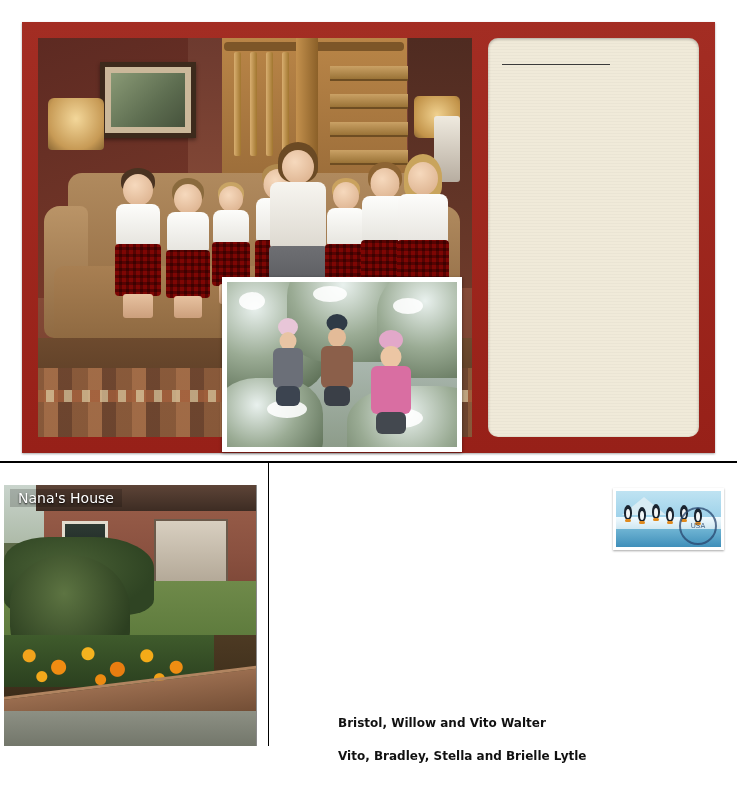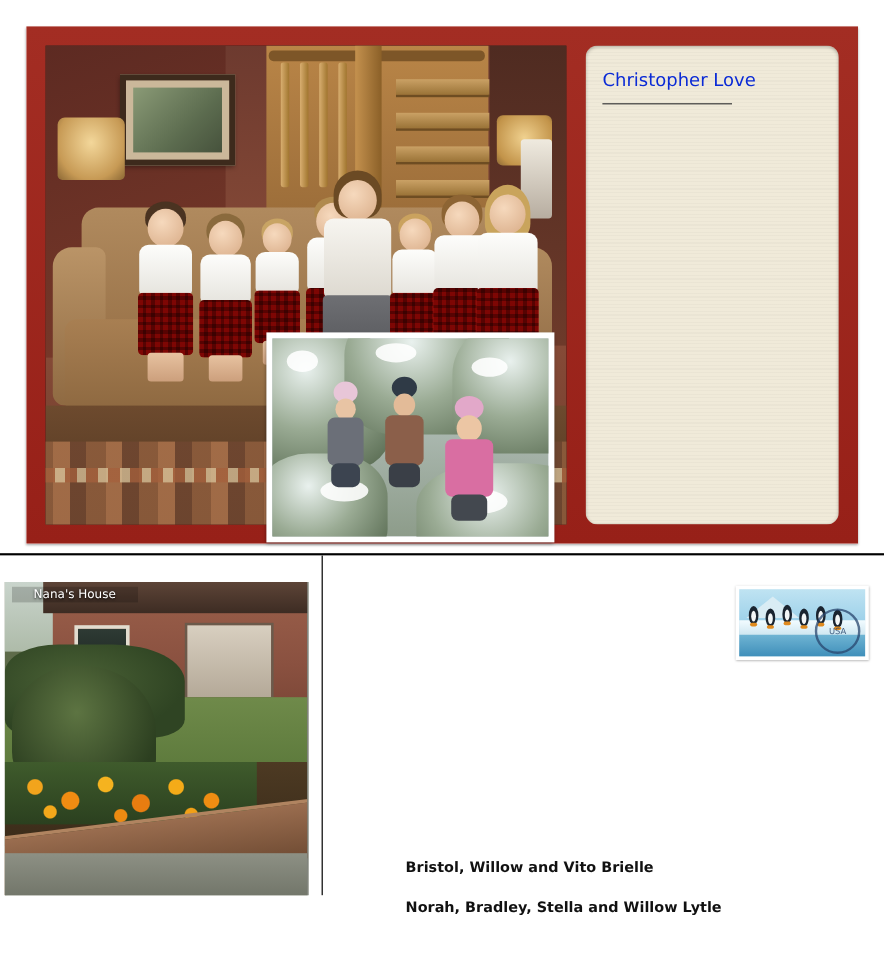--- a/index.html
+++ b/index.html
@@ -357,25 +357,25 @@
     border-top: 3px solid #b08460;
   }
   .nh-path {
     left: 0; top: 226px; width: 252px; height: 40px;
     background: linear-gradient(180deg,#8d9084 0%, #6f7367 100%);
   }
   #nana-label {
     position: absolute;
     left: 6px; top: 4px;
     color: #ffffff;
-    font-size: 10px;
+    font-size: 14px;
     font-family: "DejaVu Sans", sans-serif;
     text-shadow: 0 1px 2px rgba(0,0,0,0.9);
     background: rgba(0,0,0,0.18);
-    padding: 1px 18px;
+    padding: 1px 8px;
   }
 
   
   #stamp {
     position: absolute;
     left: 613px; top: 25px;
     width: 111px; height: 62px;
     background: #ffffff;
     padding: 3px;
     box-sizing: border-box;
@@ -576,21 +576,20 @@
         <div class="h" style="top:0; width:24px; height:20px; background:#e2a8c9;"></div>
         <div class="h" style="top:16px; width:21px; height:22px; background:#ecc6a4;"></div>
         <div class="b" style="top:36px; width:40px; height:48px; background:#d96ea2;"></div>
         <div class="b" style="top:82px; width:30px; height:22px; background:#43484f;"></div>
       </div>
     </div>
   </div>
 
 
   <div id="quote-panel">
-    <div id="quote-author">Christopher Love</div>
     <div id="quote-divider"></div>
   </div>
 </div>
 
 <div id="sheet-divider"></div>
 
 <div id="card-back">
   <div id="back-vline"></div>
 
   <div id="nana-photo">
@@ -642,16 +641,16 @@
       <div class="peng" style="left:78px; top:17px;">
           <span class="body"></span>
           <span class="belly"></span>
           <span class="feet"></span>
         </div>
       <div id="stamp-cancel">USA</div>
     </div>
   </div>
 
   <div id="signatures">
-    <div class="sig-line">Bristol, Willow and Vito Brielle</div>
-    <div class="sig-line">Norah, Bradley, Stella and Willow Lytle</div>
+    <div class="sig-line">Bristol, Willow and Vito Walter</div>
+    <div class="sig-line">Vito, Bradley, Stella and Brielle Lytle</div>
   </div>
 </div>
 
 </body></html>

